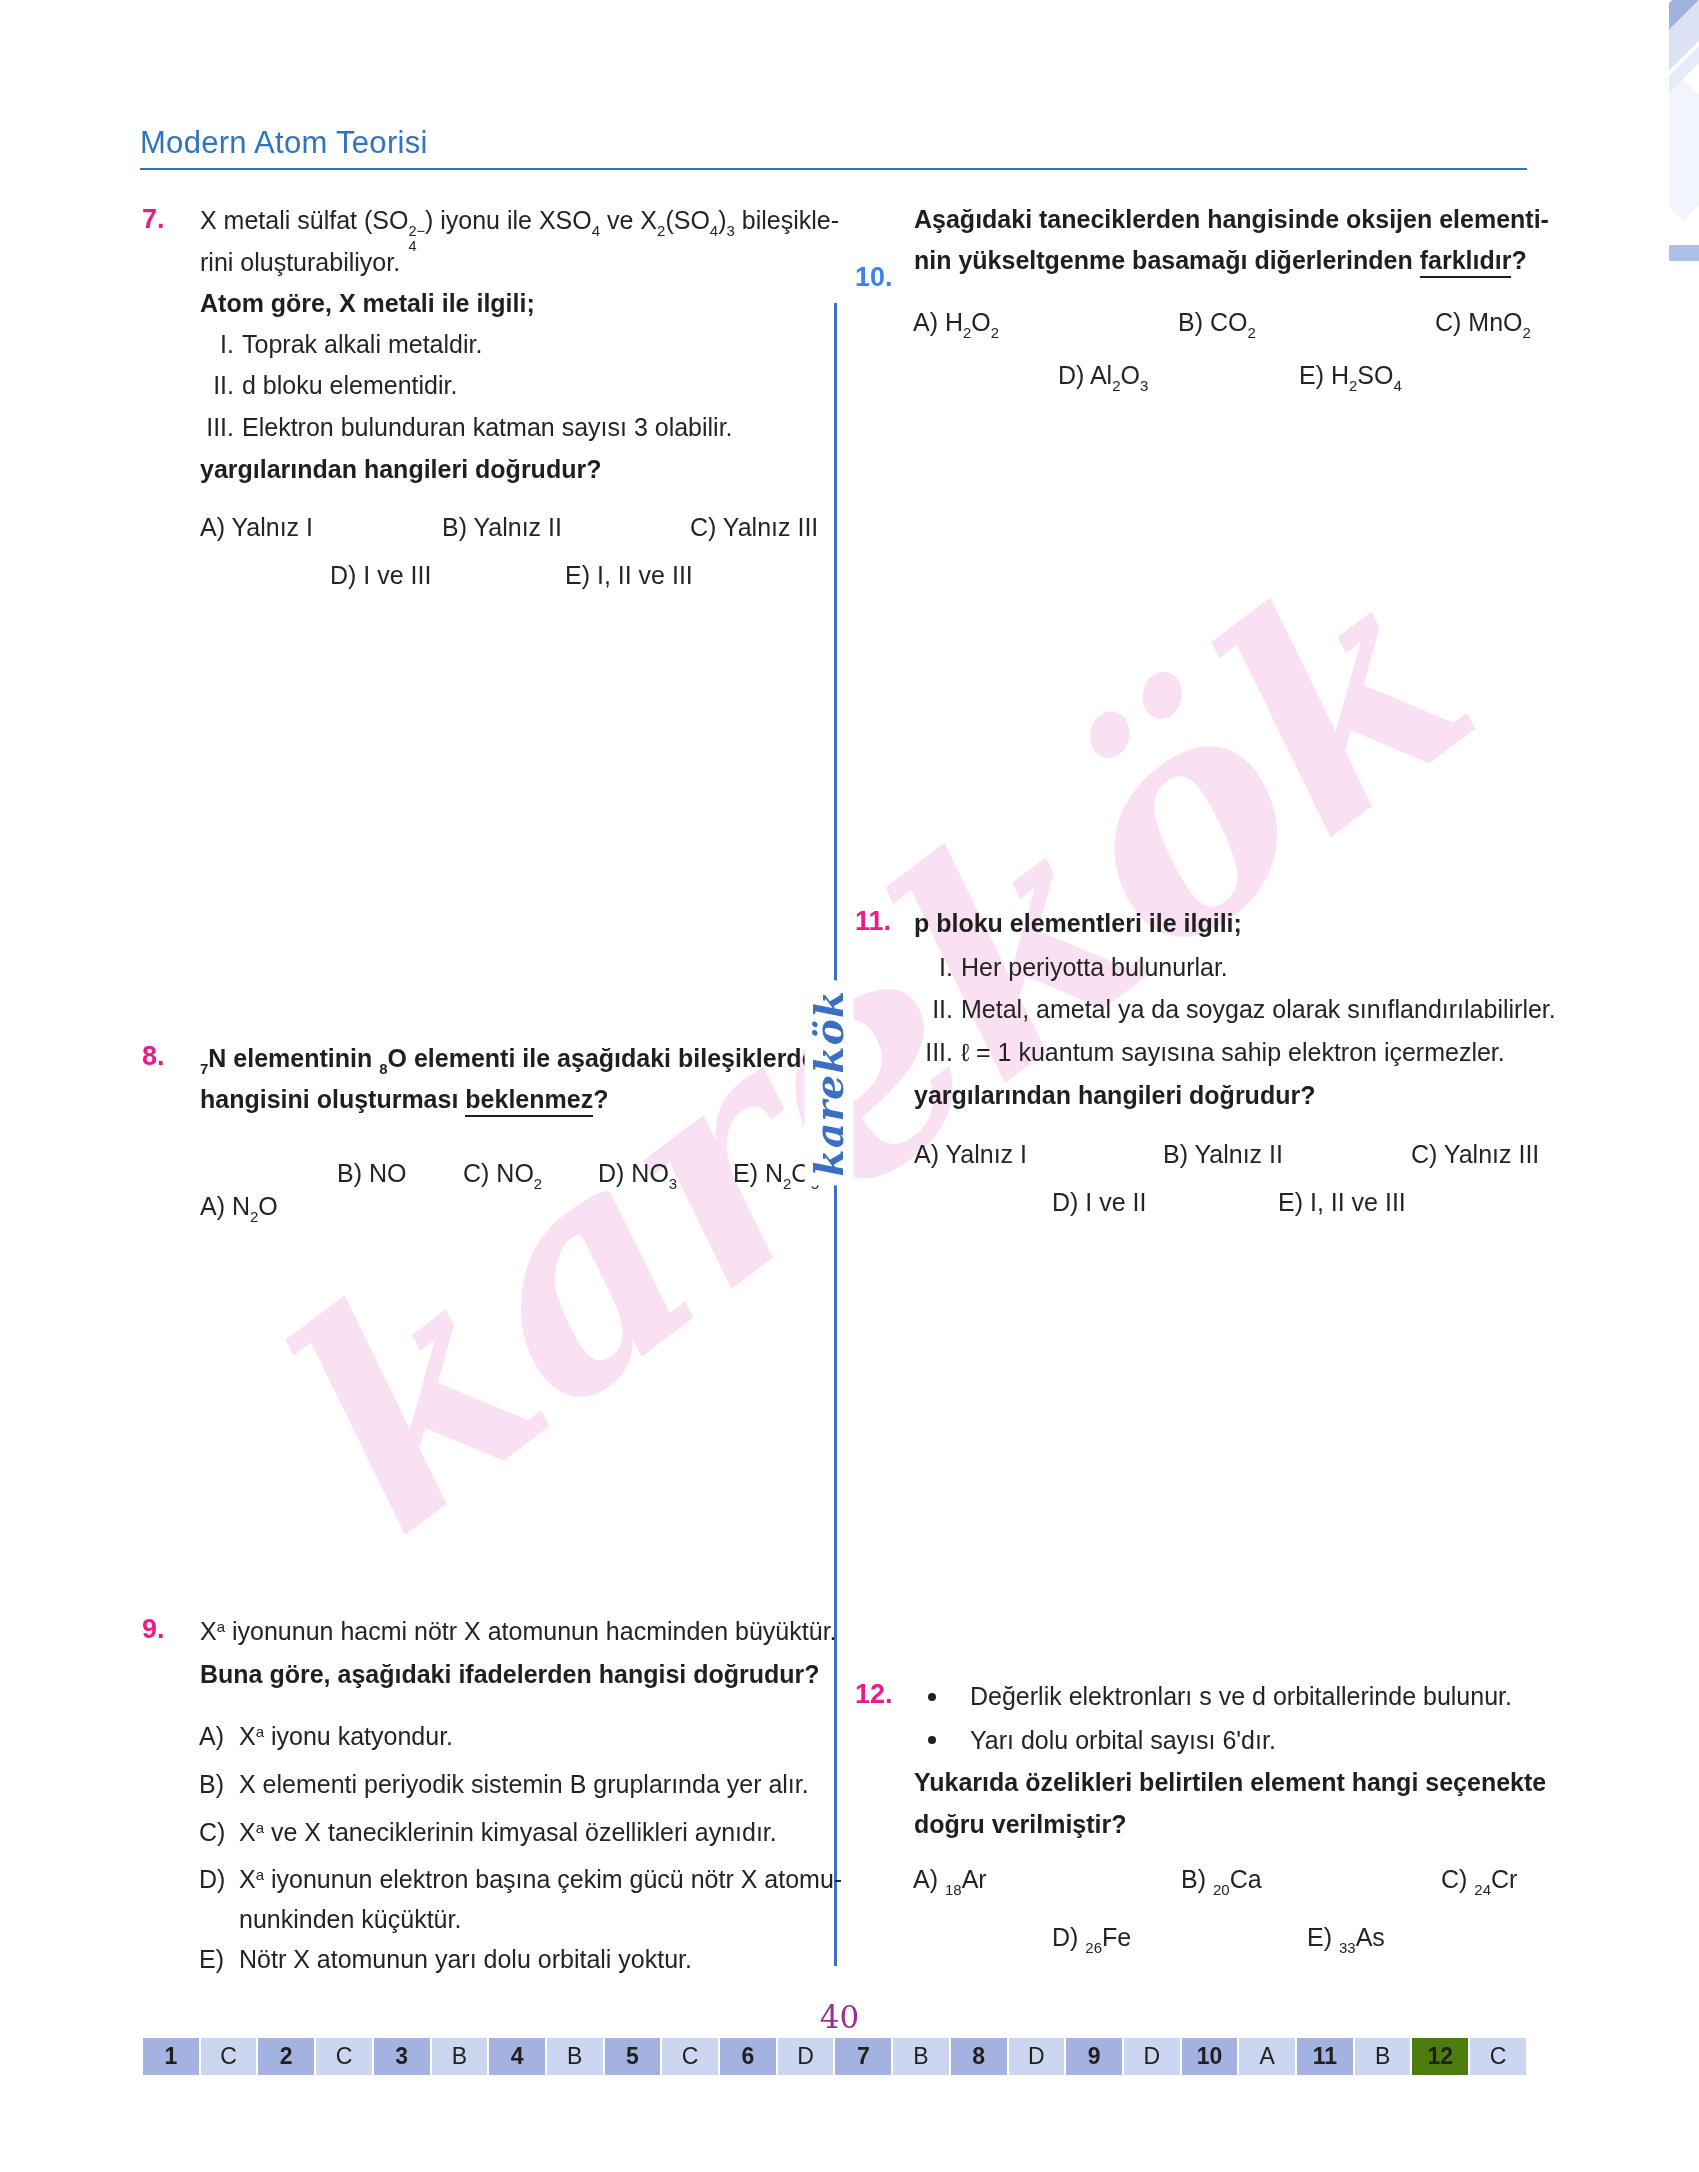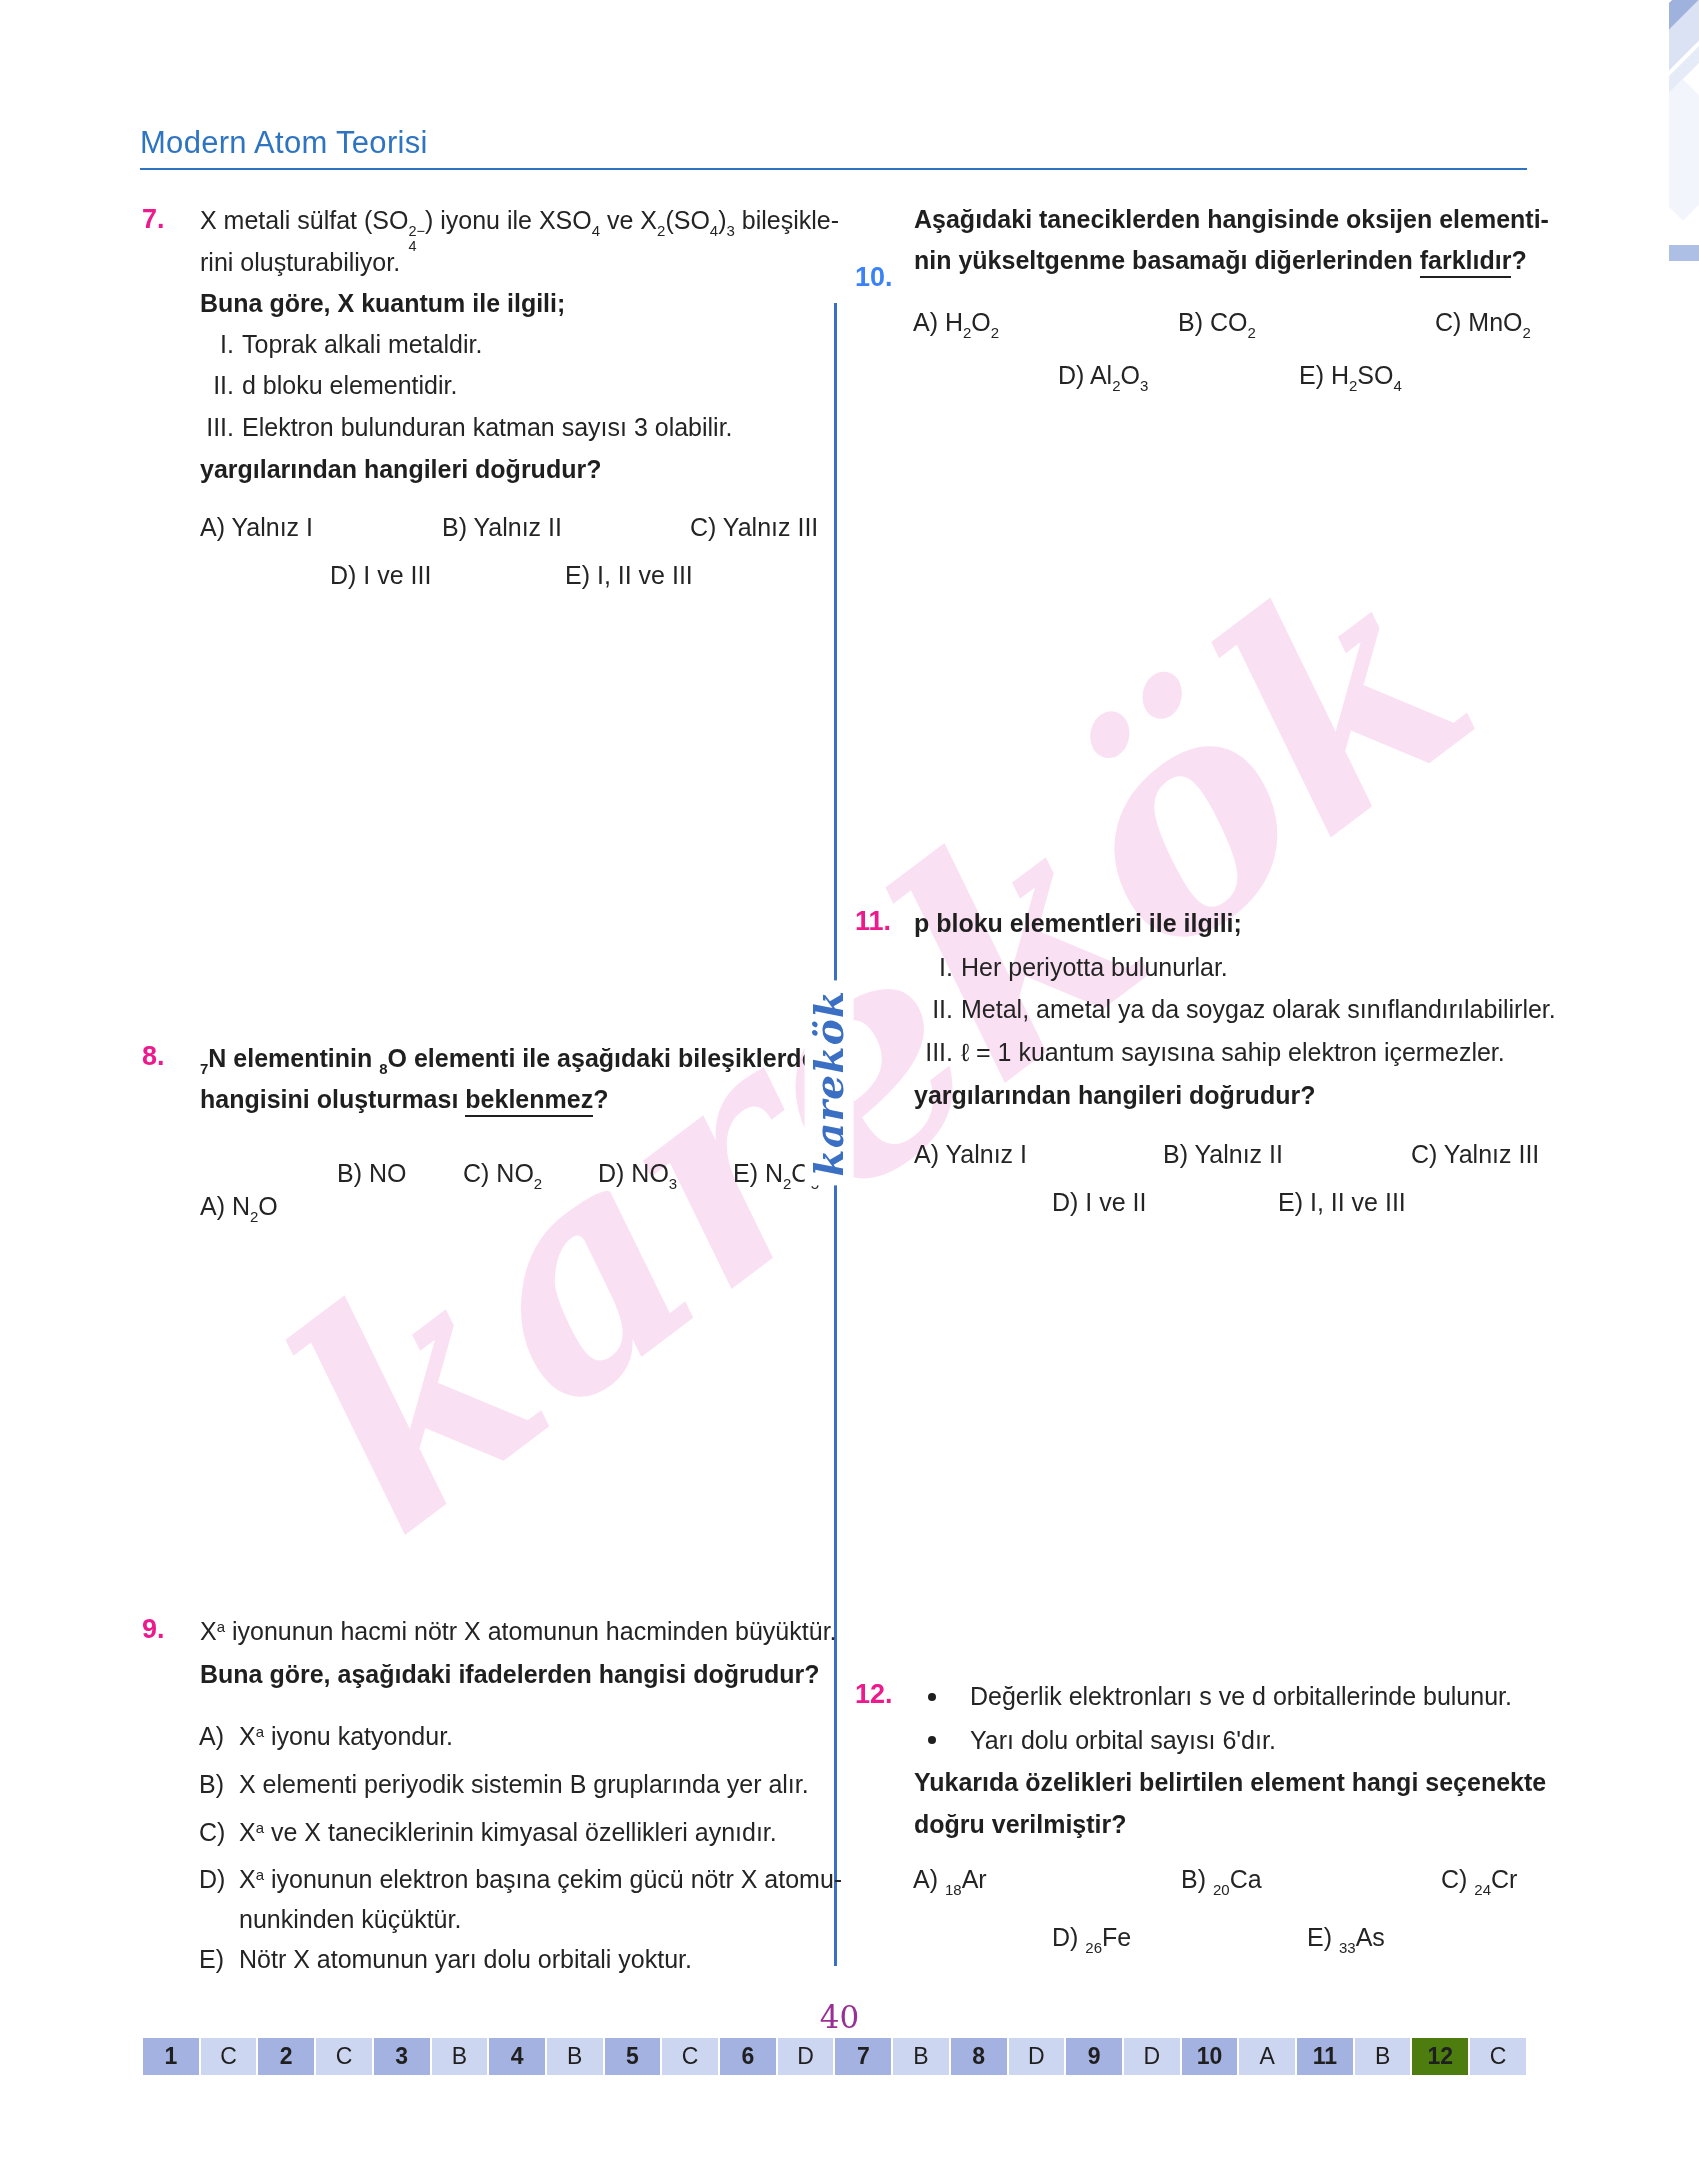--- a/index.html
+++ b/index.html
@@ -71,21 +71,21 @@
 
   <div class="abs divider content" style="left:834px;top:303px;height:1663px;background:#3a6fc3;"></div>
   <div class="abs wm-divider" style="left:805px;top:980px;color:#3a6fc3;">karekök</div>
 
   <div class="abs qnum content" style="left:142px;top:204px;color:#ec1a8d;">7.</div>
   <div class="abs ln content" style="left:200px;top:205px;">X metali sülfat (SO<span class="stk">
         <span>2−</span>
         <span>4</span>
       </span>) iyonu ile XSO<sub>4</sub> ve X<sub>2</sub>(SO<sub>4</sub>)<sub>3</sub> bileşikle-</div>
   <div class="abs ln content" style="left:200px;top:247px;">rini oluşturabiliyor.</div>
-  <div class="abs ln bold content" style="left:200px;top:288px;">Buna göre, X kuantum ile ilgili;</div>
+  <div class="abs ln bold content" style="left:200px;top:288px;">Atom göre, X metali ile ilgili;</div>
 
   <div class="abs ln content" style="left:181px;top:329px;">
     <span class="rlbl">I.</span><span class="itxt">Toprak alkali metaldir.</span>
   </div>
   <div class="abs ln content" style="left:181px;top:370px;">
     <span class="rlbl">II.</span><span class="itxt">d bloku elementidir.</span>
   </div>
   <div class="abs ln content" style="left:181px;top:412px;">
     <span class="rlbl">III.</span><span class="itxt">Elektron bulunduran katman sayısı 3 olabilir.</span>
   </div>

